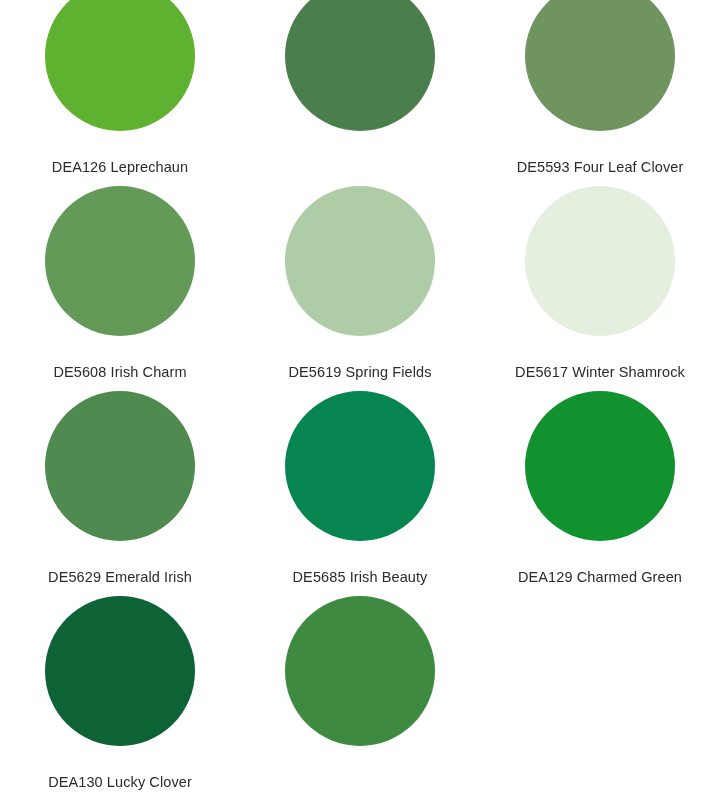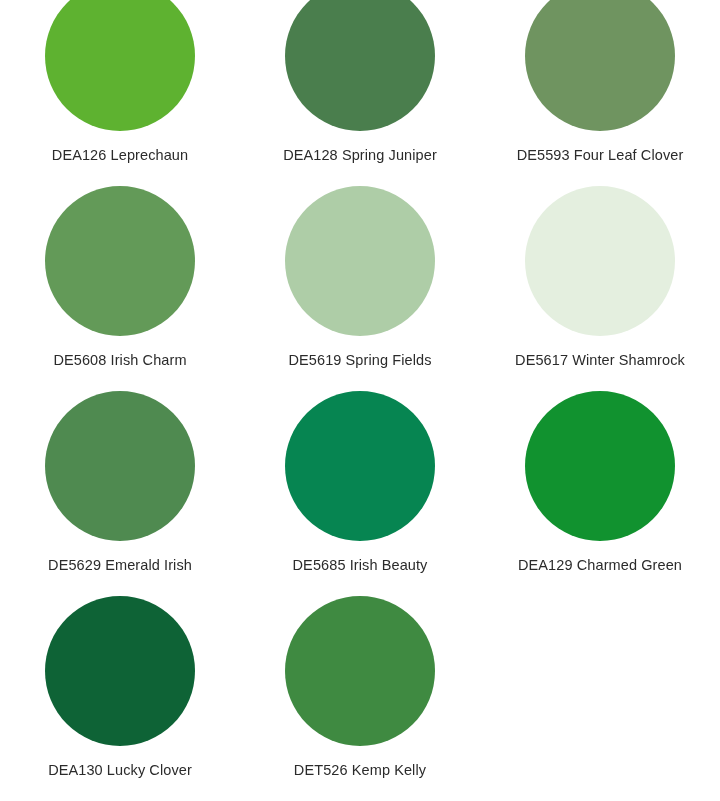--- a/index.html
+++ b/index.html
@@ -29,39 +29,38 @@
     align-items: center;
     justify-content: flex-start;
   }
   .swatch-disc {
     width: 150px;
     height: 150px;
     border-radius: 50%;
     flex: 0 0 auto;
   }
   .swatch-label {
-    margin-top: 15px;
+    margin-top: 27px;
     font-size: 14.5px;
     line-height: 18px;
     color: #2b2b2b;
     white-space: nowrap;
     letter-spacing: 0.1px;
   }
 </style>
 </head>
 <body style="background: rgb(255, 255, 255);">
 
 <div class="swatch-grid">
     <div class="swatch-cell">
       <div class="swatch-disc" style="background: rgb(94, 178, 48);"></div>
       <div class="swatch-label">DEA126 Leprechaun</div>
     </div>
     <div class="swatch-cell">
       <div class="swatch-disc" style="background: rgb(74, 126, 77);"></div>
-      <div class="swatch-label">DEA128 Spring Juniper</div>
     </div>
     <div class="swatch-cell">
       <div class="swatch-disc" style="background: rgb(111, 148, 96);"></div>
       <div class="swatch-label">DE5593 Four Leaf Clover</div>
     </div>
     <div class="swatch-cell">
       <div class="swatch-disc" style="background: rgb(99, 154, 88);"></div>
       <div class="swatch-label">DE5608 Irish Charm</div>
     </div>
     <div class="swatch-cell">
@@ -83,15 +82,14 @@
     <div class="swatch-cell">
       <div class="swatch-disc" style="background: rgb(17, 146, 47);"></div>
       <div class="swatch-label">DEA129 Charmed Green</div>
     </div>
     <div class="swatch-cell">
       <div class="swatch-disc" style="background: rgb(14, 99, 54);"></div>
       <div class="swatch-label">DEA130 Lucky Clover</div>
     </div>
     <div class="swatch-cell">
       <div class="swatch-disc" style="background: rgb(63, 138, 65);"></div>
-      <div class="swatch-label">DET526 Kemp Kelly</div>
     </div>
   </div>
 
 </body></html>

